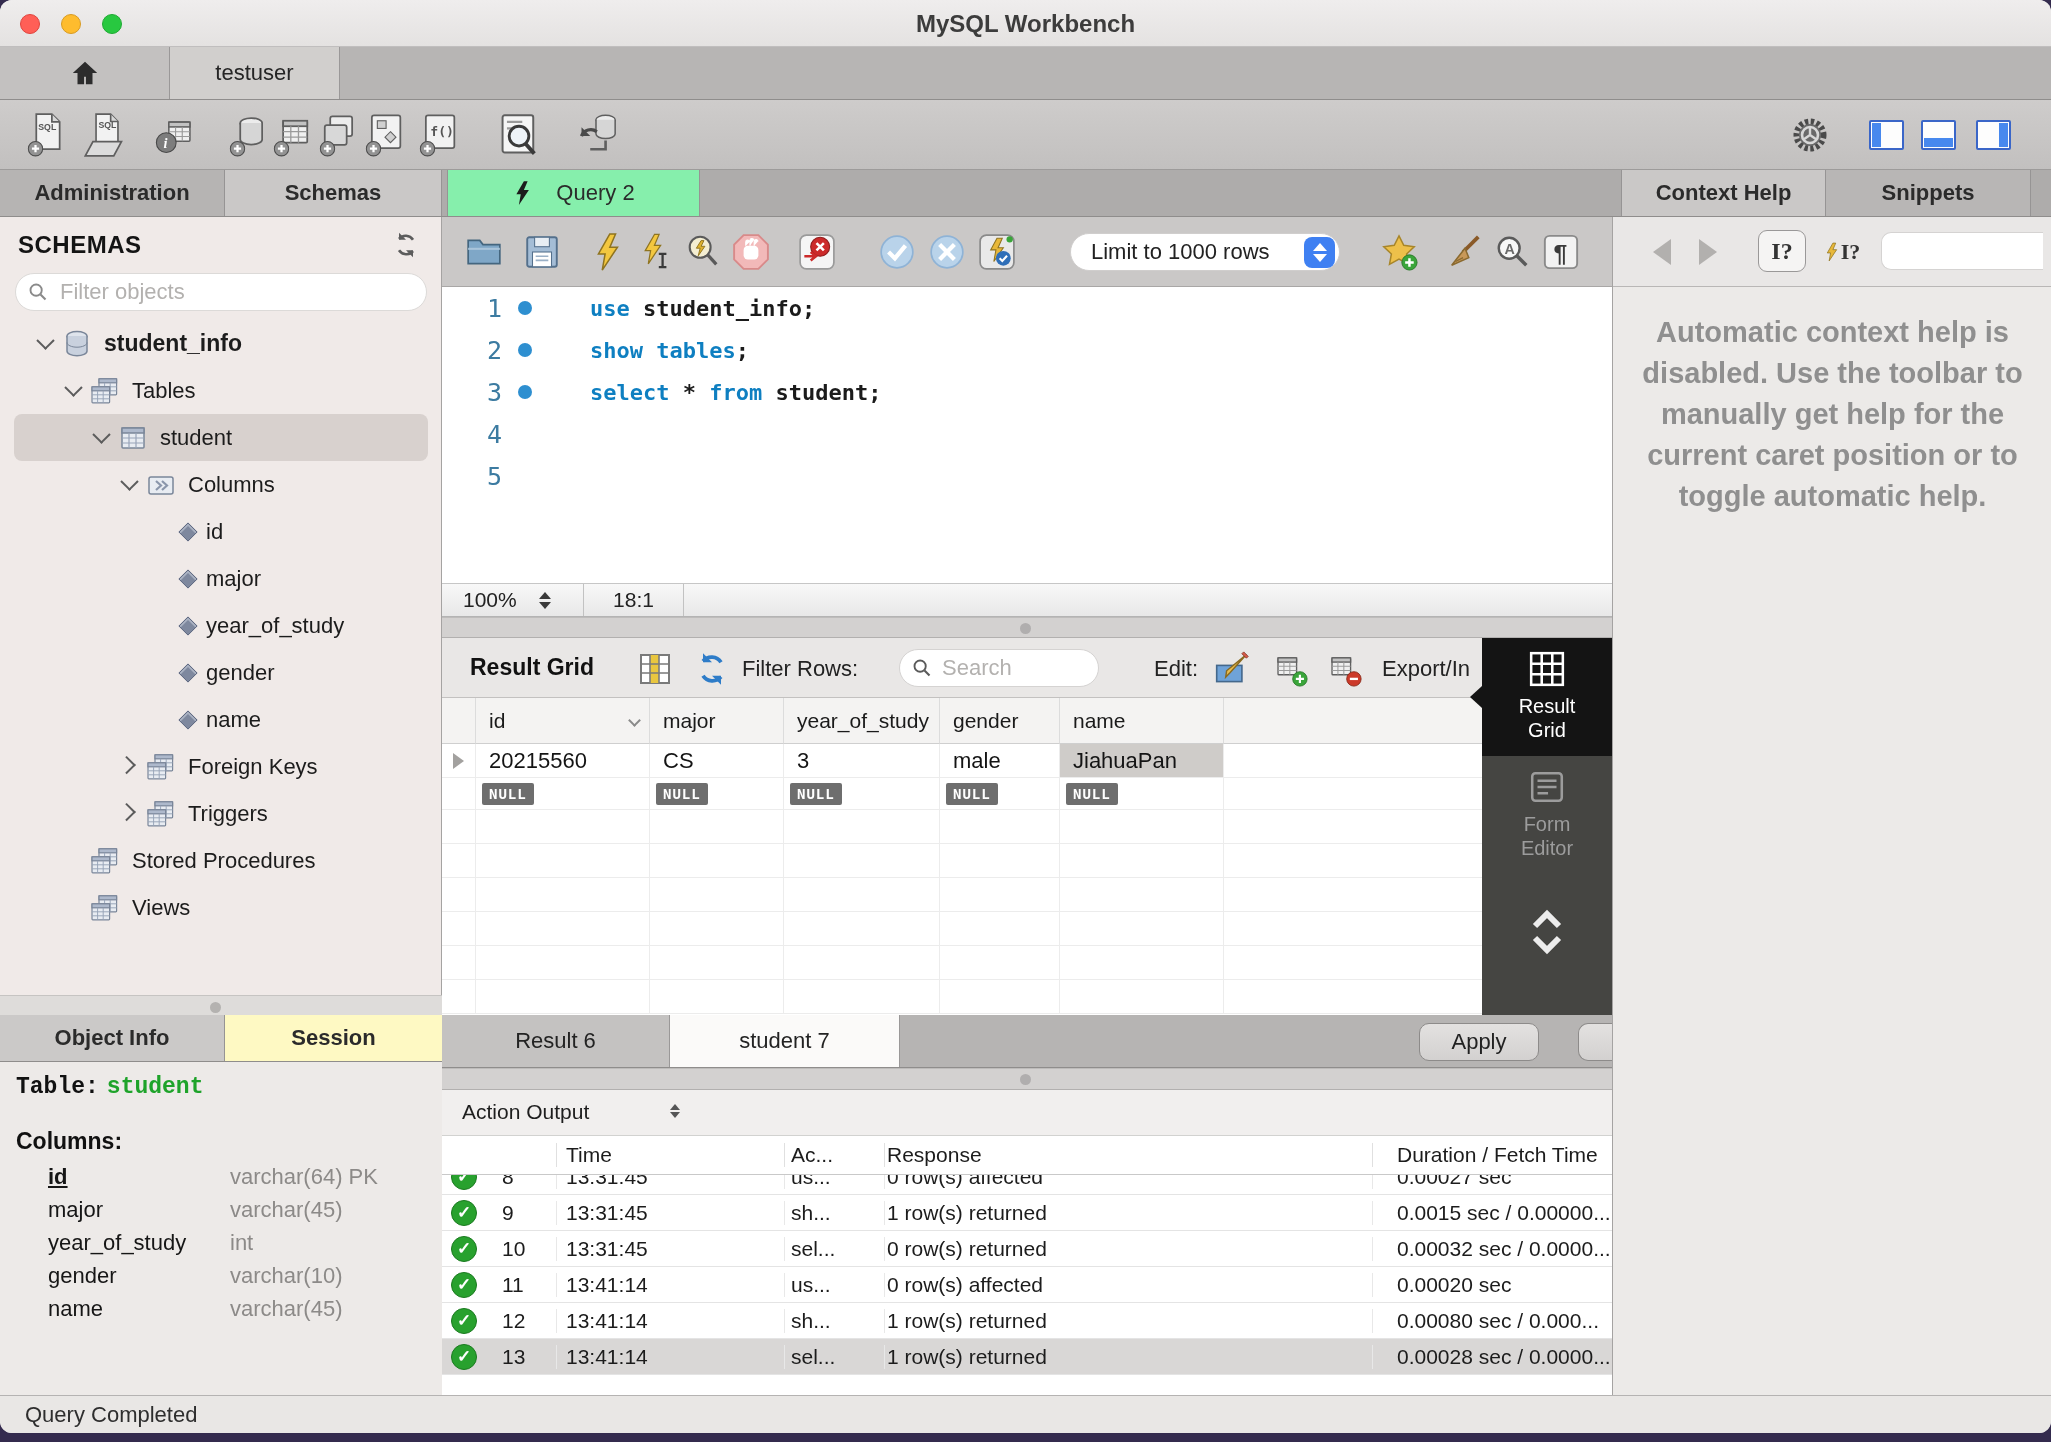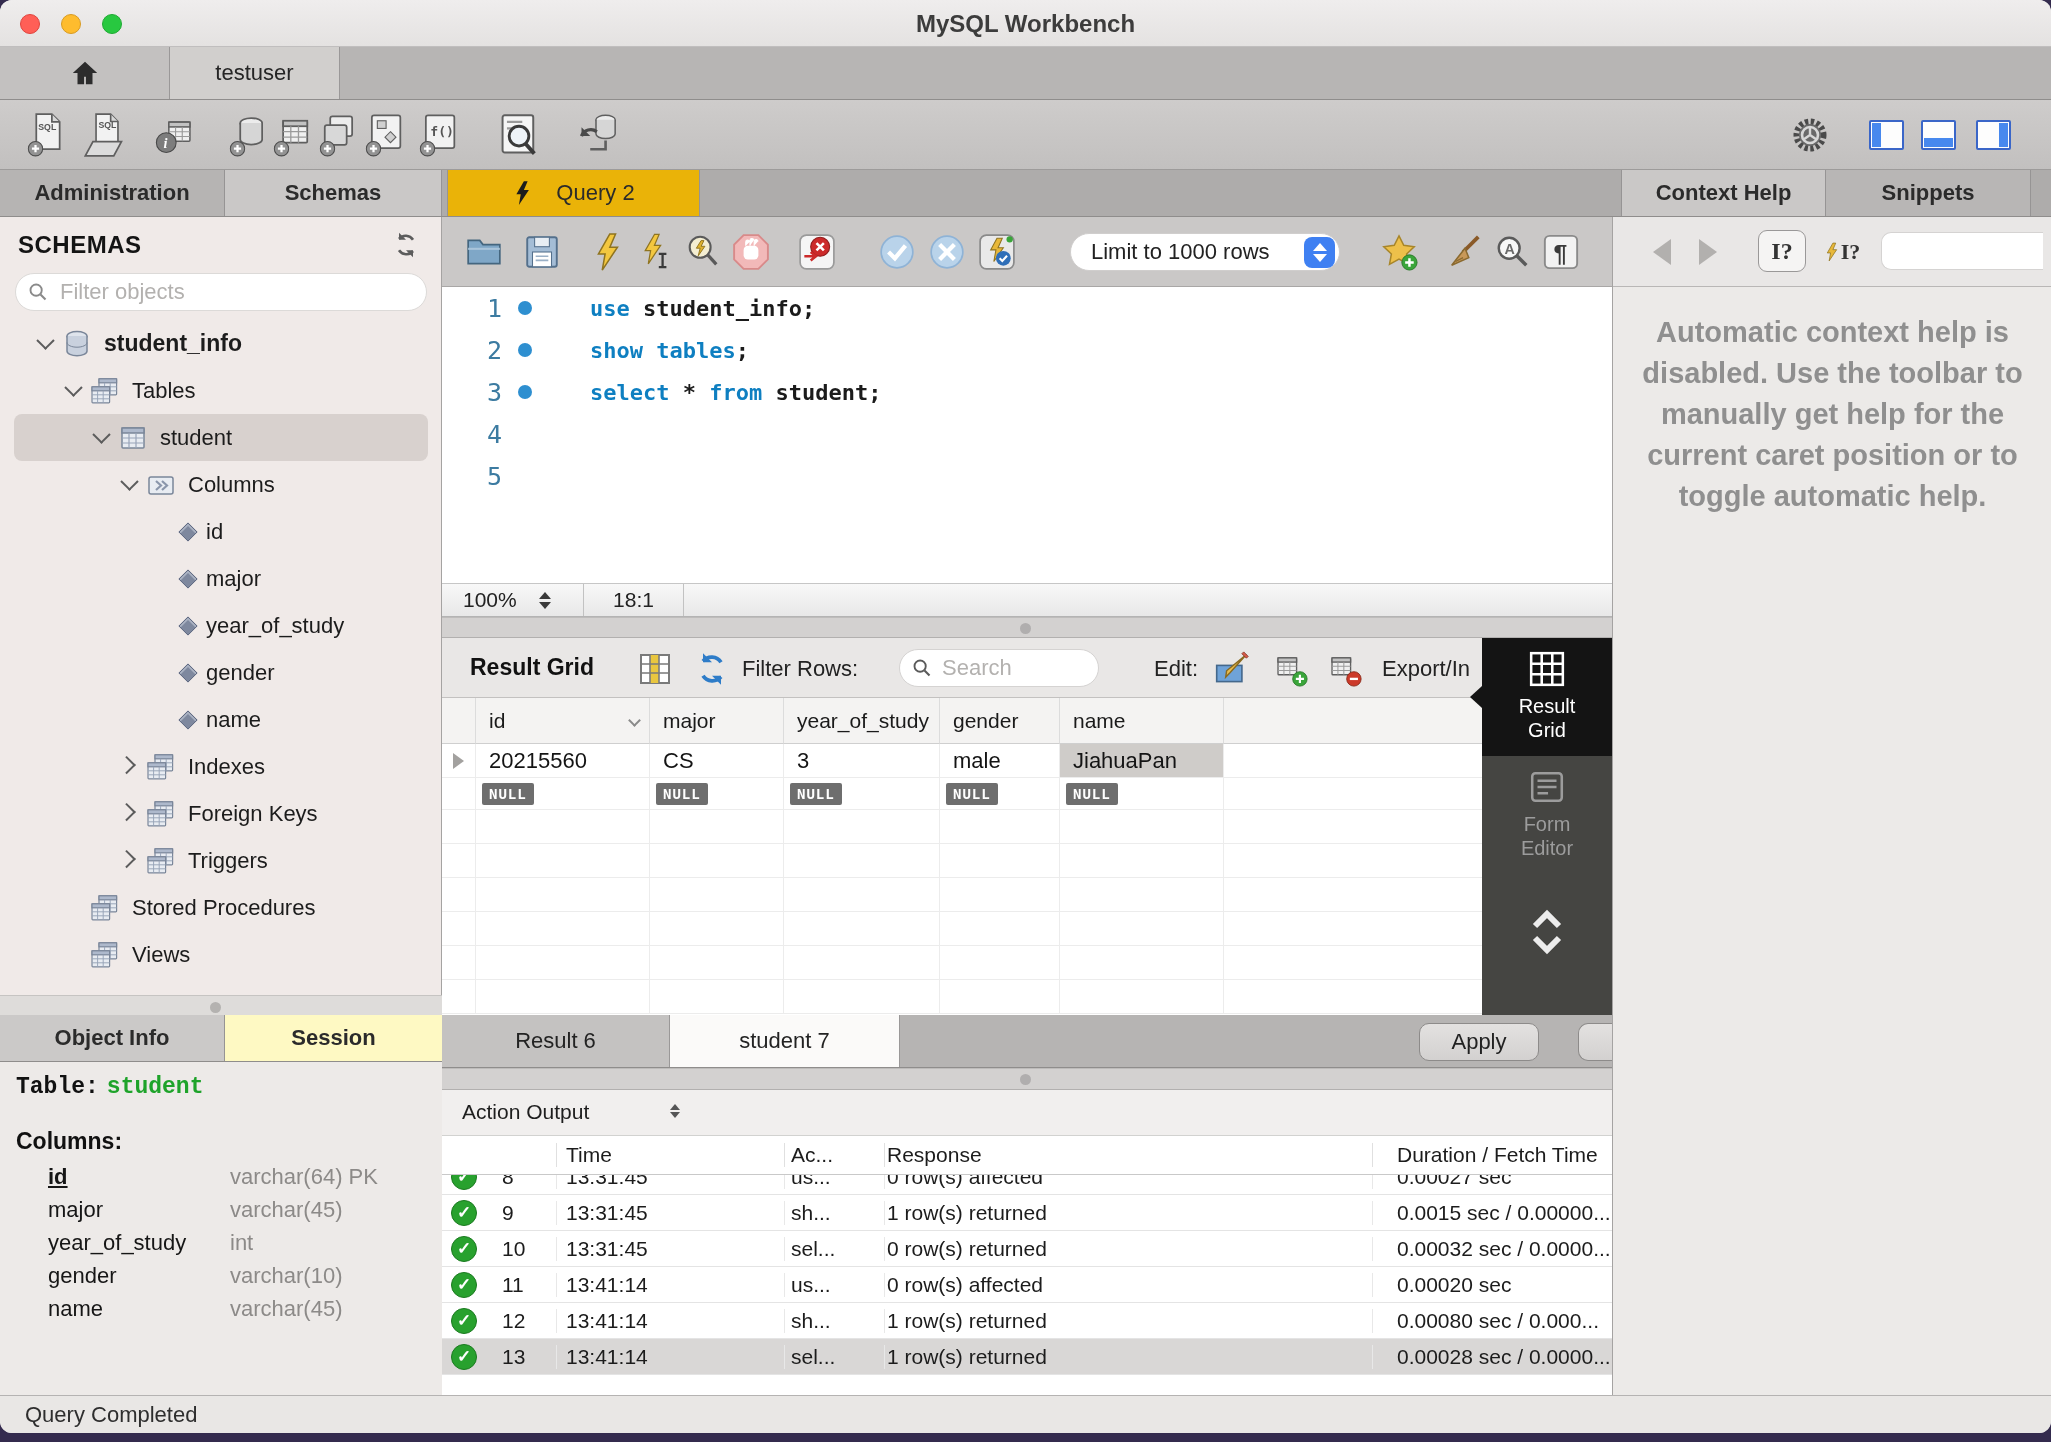--- a/index.html
+++ b/index.html
@@ -27,21 +27,21 @@
   .layoutbtn .bar{position:absolute;background:#4788ee;}
   .lb-left .bar{left:1px;top:1px;bottom:1px;width:9px;}
   .lb-bottom .bar{left:1px;right:1px;bottom:1px;height:9px;}
   .lb-right .bar{right:1px;top:1px;bottom:1px;width:9px;}
 
   
   .tabstrip2{position:relative;height:47px;background:#aeacab;border-bottom:1px solid #8f8d8c;}
   .t2{position:absolute;top:0;height:46px;display:flex;align-items:center;justify-content:center;font-size:22px;font-weight:bold;color:#2b2b2b;border-right:1px solid #969494;}
   .t2.admin{left:0;width:225px;background:#b6b4b3;}
   .t2.schemas{left:225px;width:217px;background:#cac8c7;}
-  .t2.query{left:447px;width:253px;background:#eab308;border-left:1px solid #969494;font-weight:normal;gap:24px;}
+  .t2.query{left:447px;width:253px;background:#86efac;border-left:1px solid #969494;font-weight:normal;gap:24px;}
   .t2.chelp{left:1621px;width:205px;background:#cac8c7;border-left:1px solid #969494;}
   .t2.snip{left:1826px;width:205px;background:#b8b6b5;}
 
   
   .bodyarea{position:relative;height:1178px;}
 
   
   .sidebar{position:absolute;left:0;top:0;width:442px;height:1178px;background:#f0eae8;border-right:1px solid #a5a3a2;}
   .schemas-title{position:absolute;left:18px;top:14px;font-size:24px;font-weight:800;color:#141414;letter-spacing:.5px;}
   .schemas-refresh{position:absolute;left:392px;top:14px;width:28px;height:28px;}
@@ -439,27 +439,20 @@
           </div>
           <div class="tree-row" style="padding-left: 142px;">
             <span class="chev "></span>
             <span class="diamond"></span>
             <span class="tree-label">gender</span>
           </div>
           <div class="tree-row" style="padding-left: 142px;">
             <span class="chev "></span>
             <span class="diamond"></span>
             <span class="tree-label">name</span>
-          </div>
-          <div class="tree-row" style="padding-left: 114px;">
-            <span class="chev right"></span>
-            <svg class="tree-ico">
-              <use href="#s-grids"></use>
-            </svg>
-            <span class="tree-label">Indexes</span>
           </div>
           <div class="tree-row" style="padding-left: 114px;">
             <span class="chev right"></span>
             <svg class="tree-ico">
               <use href="#s-grids"></use>
             </svg>
             <span class="tree-label">Foreign Keys</span>
           </div>
           <div class="tree-row" style="padding-left: 114px;">
             <span class="chev right"></span>

